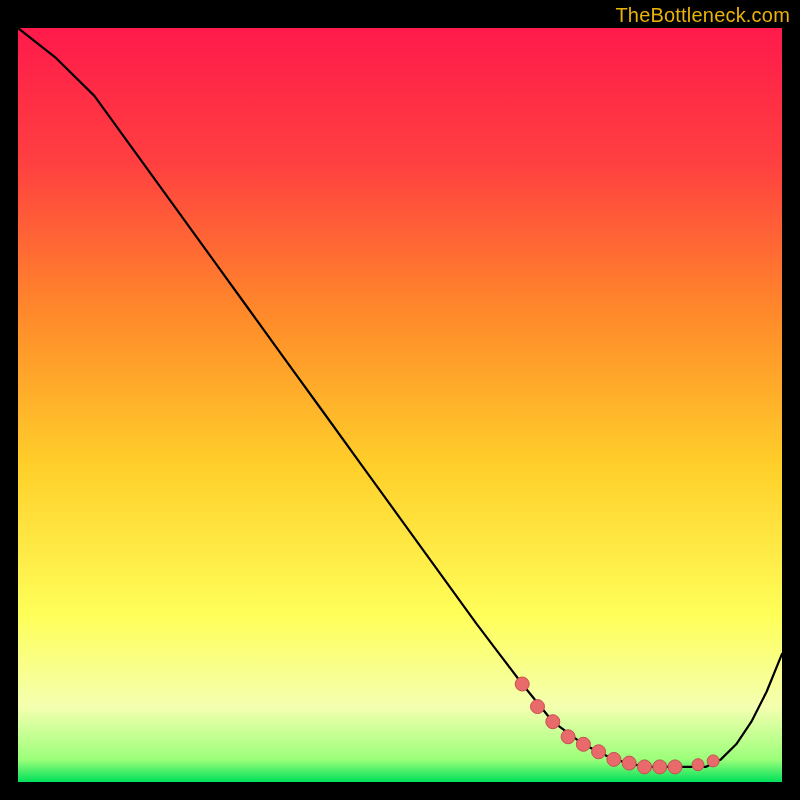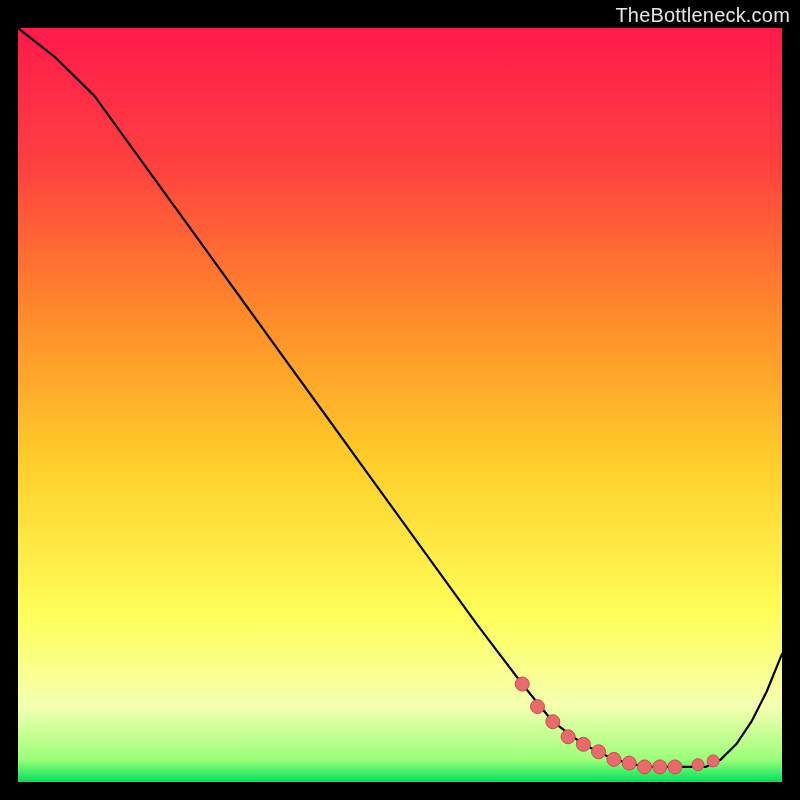--- a/index.html
+++ b/index.html
@@ -13,21 +13,21 @@
   .frame {
     position: relative;
     width: 800px;
     height: 800px;
     background: #000;
   }
   .watermark {
     position: absolute;
     top: 4px;
     right: 10px;
-    color: #e5e5e5;
+    color: #eab308;
     font-family: Arial, Helvetica, sans-serif;
     font-size: 20px;
     letter-spacing: 0.2px;
   }
   .plot {
     position: absolute;
     left: 18px;
     top: 28px;
     width: 764px;
     height: 754px;

